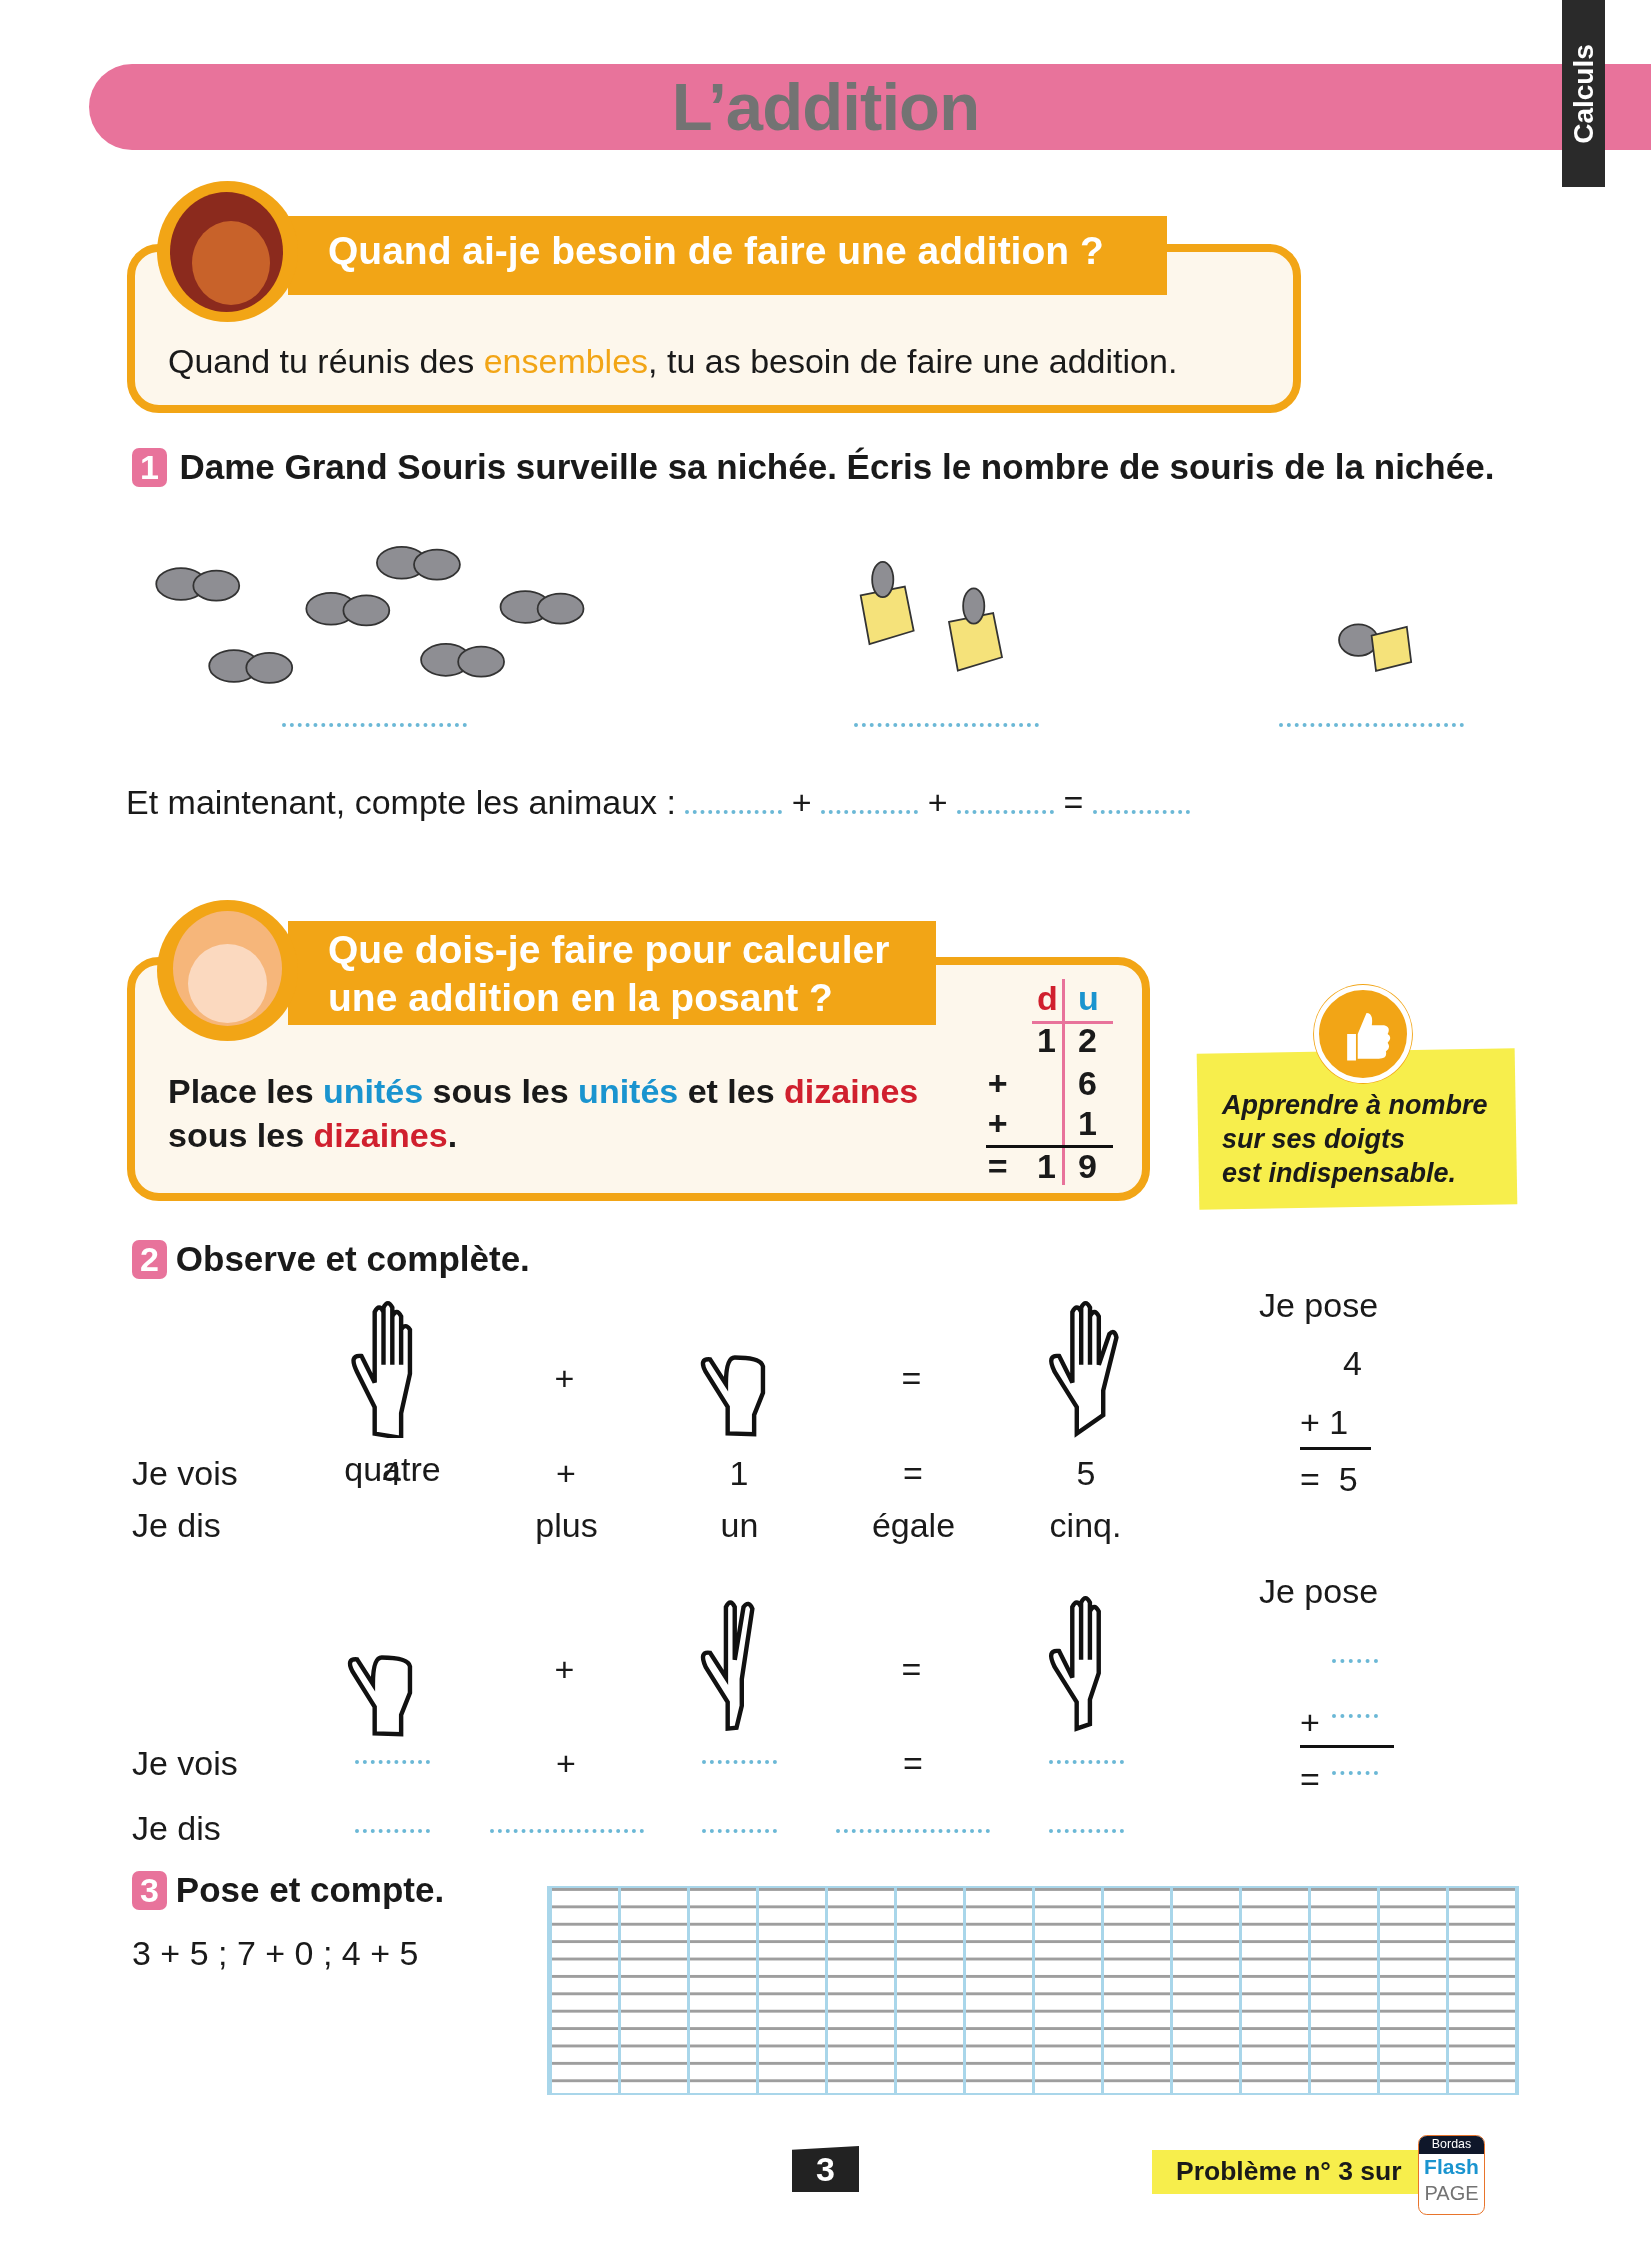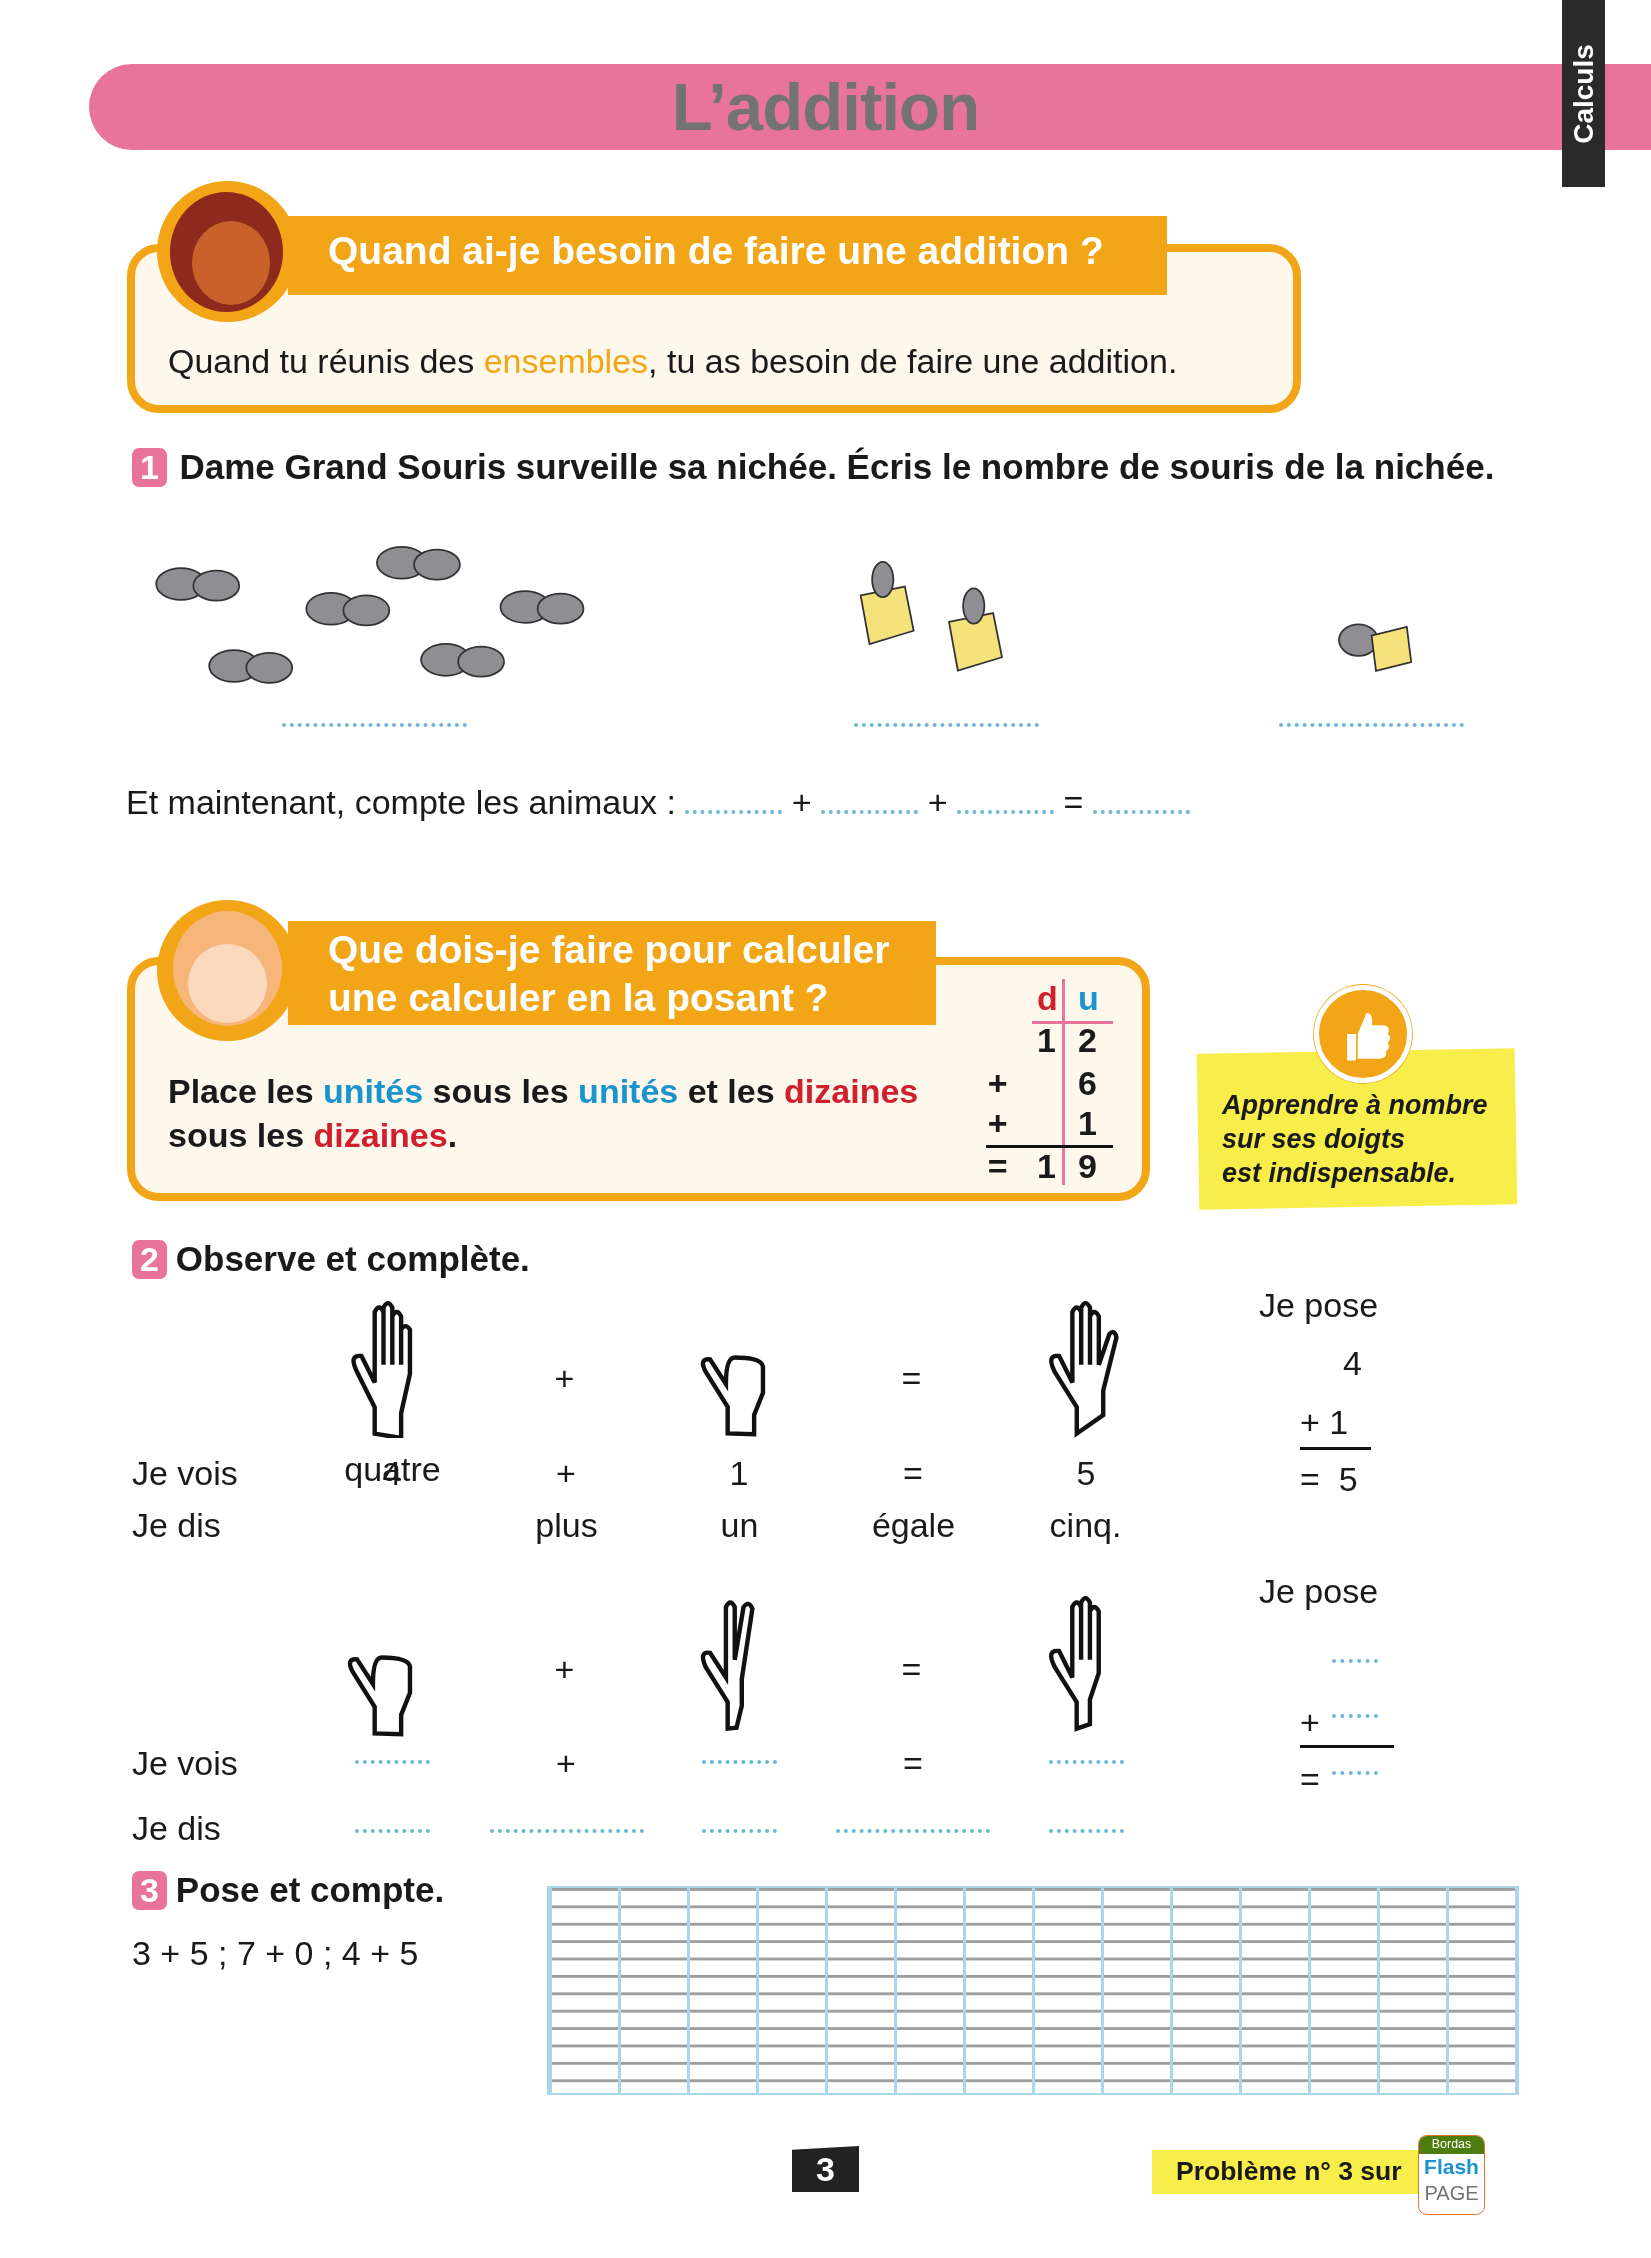--- a/index.html
+++ b/index.html
@@ -92,21 +92,21 @@
   <span>+</span>
   <span class="dots" style="width:97px;"></span>
   <span>=</span>
   <span class="dots" style="width:97px;"></span>
 </div>
 
 <div class="abs box" style="left:127px;top:957px;width:1007px;height:228px;"></div>
 <div class="abs band" style="left:288px;top:921px;width:648px;height:104px;"></div>
 <div class="abs" style="left:328px;top:926px;color:#fff;font-weight:bold;font-size:39px;line-height:48px;">
   <div>Que dois-je faire pour calculer</div>
-  <div>une calculer en la posant ?</div>
+  <div>une addition en la posant ?</div>
 </div>
 <div class="abs avatar" style="left:157px;top:900px;width:141px;height:141px;">
   <div class="face" style="left:16px;top:10.6px;width:109px;height:115px;background:#f6b67a;"></div>
   <div class="face" style="left:31px;top:44px;width:79px;height:79px;background:#fbd9bf;"></div>
 </div>
 <div class="abs txt" style="left:168px;top:1069px;font-weight:bold;line-height:44px;width:759px;">
   <span>Place les </span><span class="blue">unités</span><span> sous les </span><span class="blue">unités</span><span> et les </span><span class="red">dizaines</span><br>
   <span>sous les </span><span class="red">dizaines</span><span>.</span>
 </div>
 
@@ -212,17 +212,17 @@
 <div class="abs" style="left:132px;top:1870px;">
   <span class="num" style="width:35px;height:39px;font-size:34px;line-height:39px;margin-right:8.8px;">3</span><span class="ex-title">Pose et compte.</span>
 </div>
 <div class="abs txt" style="left:132px;top:1934px;">3 + 5 ; 7 + 0 ; 4 + 5</div>
 <div class="abs grid"></div>
 
 <div class="abs" style="left:792px;top:2146px;width:67px;height:46px;background:#222;color:#fff;font-weight:bold;font-size:34px;text-align:center;line-height:46px;clip-path:polygon(0 8%,100% 0,100% 100%,0 100%);">3</div>
 <div class="abs note" style="left:1152px;top:2150px;width:331px;height:44px;"></div>
 <div class="abs" style="left:1176px;top:2156px;font-weight:bold;font-size:26.5px;">Problème n° 3 sur</div>
 <div class="abs" style="left:1418px;top:2135px;width:65px;height:78px;border:1.8px solid #e8742b;border-radius:8.8px;background:#fff;text-align:center;overflow:hidden;">
-  <div style="background:#4d7c0f;color:#fff;font-size:12.4px;line-height:17.6px;">Bordas</div>
+  <div style="background:#0f172a;color:#fff;font-size:12.4px;line-height:17.6px;">Bordas</div>
   <div style="color:#1a94cf;font-weight:bold;font-size:21px;line-height:26.5px;">Flash</div>
   <div style="color:#737373;font-weight:normal;font-size:20px;line-height:26.5px;">PAGE</div>
 </div>
 
 
 </body></html>

